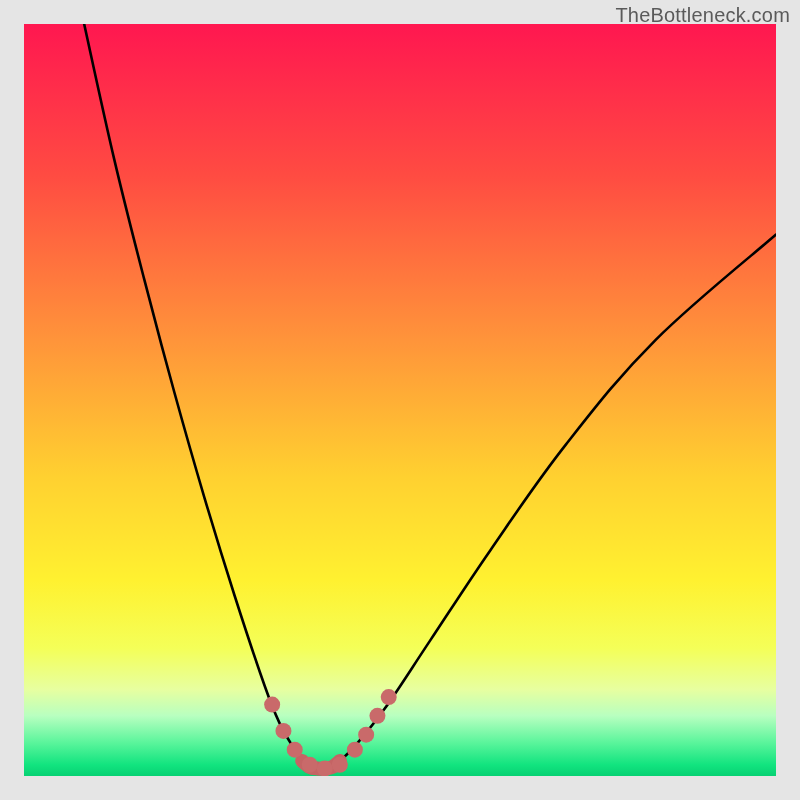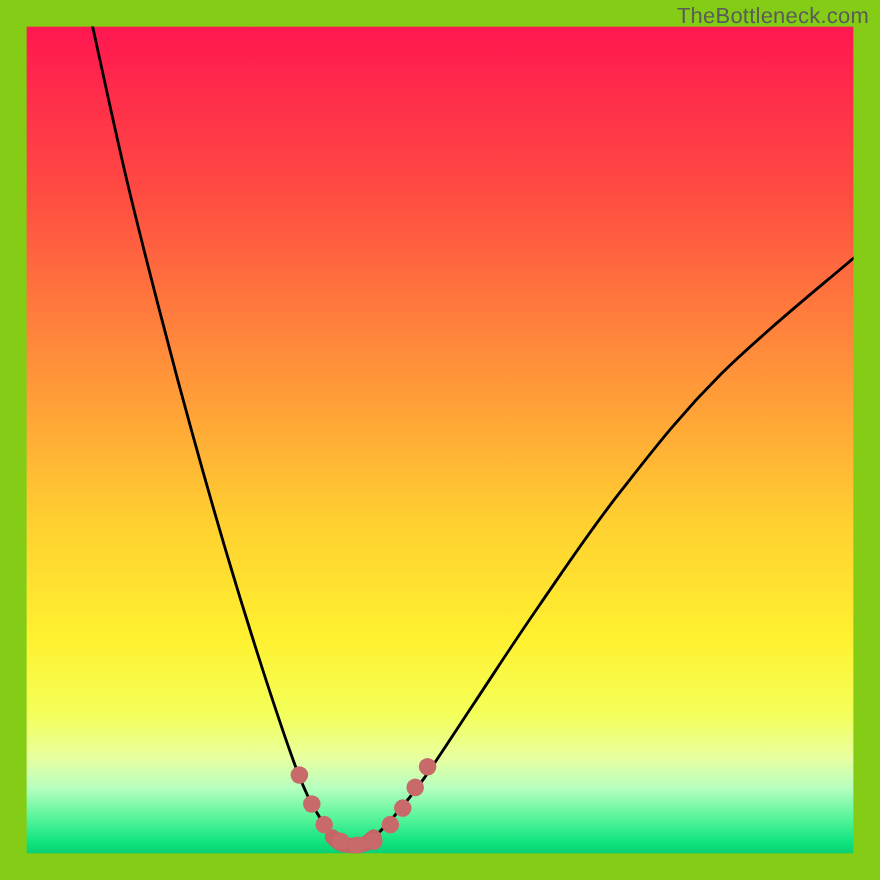--- a/index.html
+++ b/index.html
@@ -8,21 +8,21 @@
     background: #000;
     width: 800px;
     height: 800px;
     overflow: hidden;
     font-family: Arial, Helvetica, sans-serif;
   }
   .frame {
     position: relative;
     width: 800px;
     height: 800px;
-    background: #84cc16;
+    background: #e5e5e5;
   }
   .plot {
     position: absolute;
     left: 24px;
     top: 24px;
     width: 752px;
     height: 752px;
   }
   .gradient {
     position: absolute;

